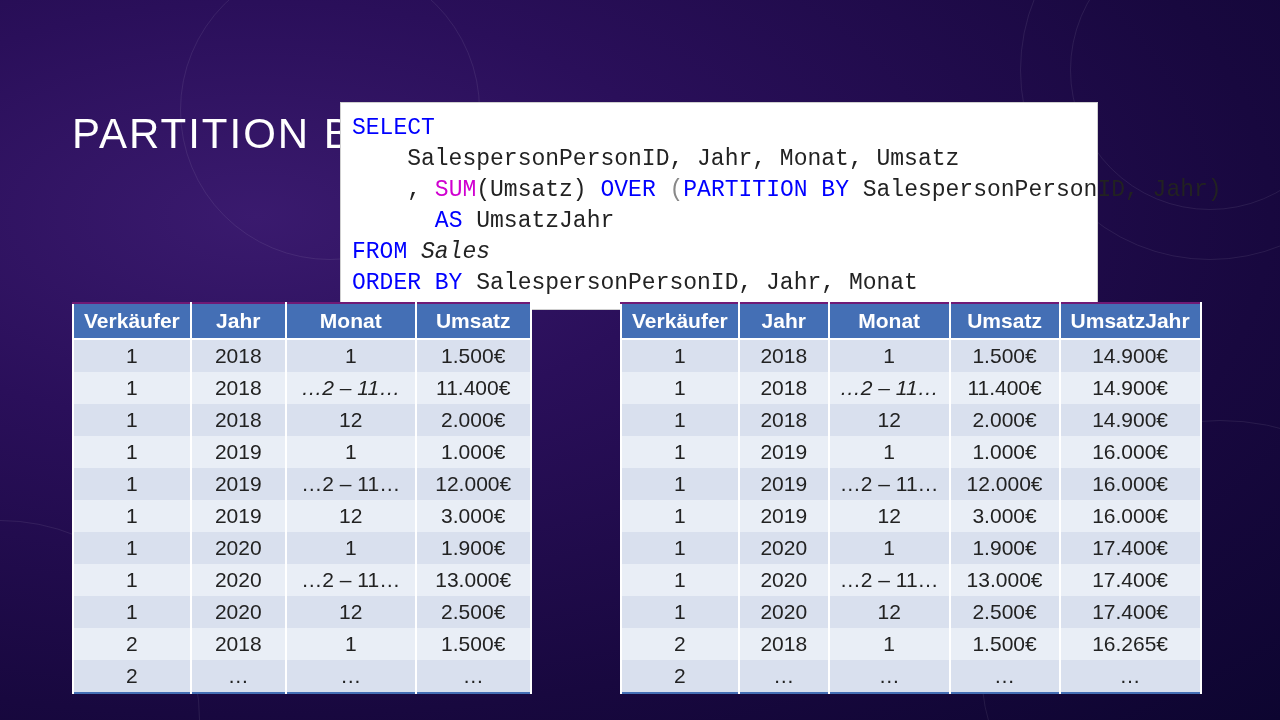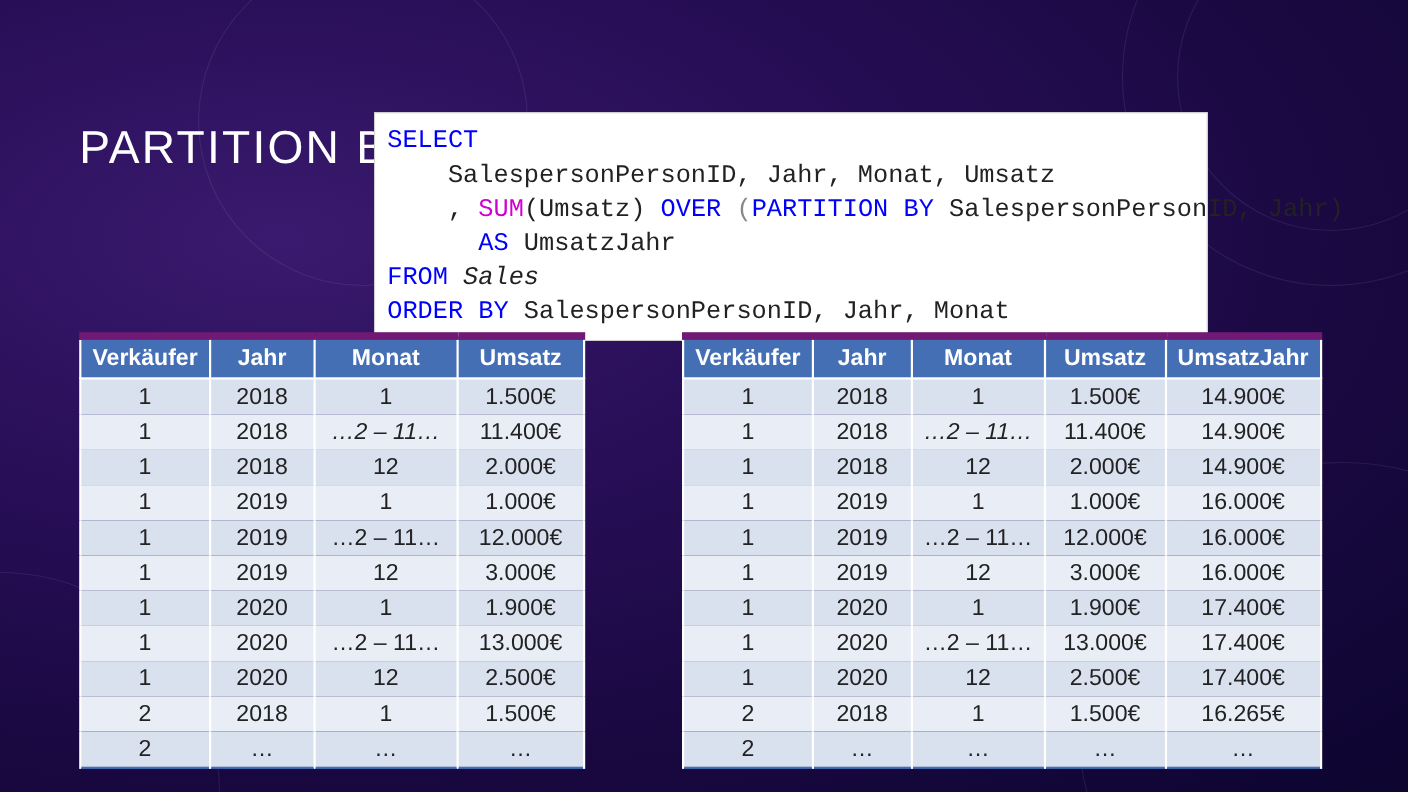--- a/index.html
+++ b/index.html
@@ -77,21 +77,21 @@
     color: #222;
     padding: 4px 10px;
     border-left: 2px solid #fff;
     border-right: 2px solid #fff;
     text-align: center;
     white-space: nowrap;
   }
   tr:nth-child(odd) td { background: #d9e0ee; }
   tr:nth-child(even) td { background: #e9eef6; }
   .outer { border: 2px solid #446fb5; border-top: none; }
-  thead tr th { border-top: 7px solid #701a75; }
+  thead tr th { border-top: 2px solid #701a75; }
 
   
   .t1 th:nth-child(1), .t1 td:nth-child(1) { width: 100px; }
   .t1 th:nth-child(2), .t1 td:nth-child(2) { width: 95px; }
   .t1 th:nth-child(3), .t1 td:nth-child(3) { width: 130px; }
   .t1 th:nth-child(4), .t1 td:nth-child(4) { width: 115px; }
 
   .t2 th:nth-child(1), .t2 td:nth-child(1) { width: 100px; }
   .t2 th:nth-child(2), .t2 td:nth-child(2) { width: 90px; }
   .t2 th:nth-child(3), .t2 td:nth-child(3) { width: 120px; }

